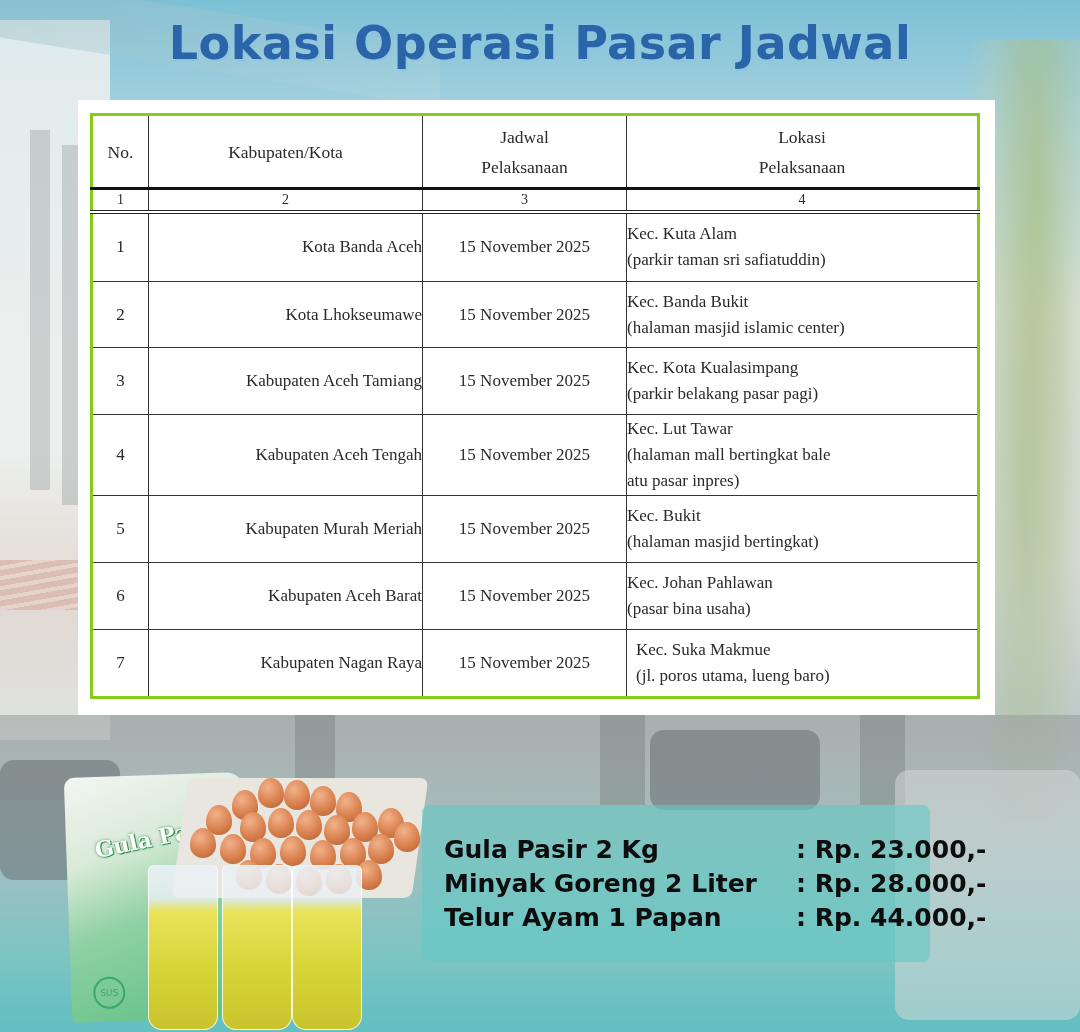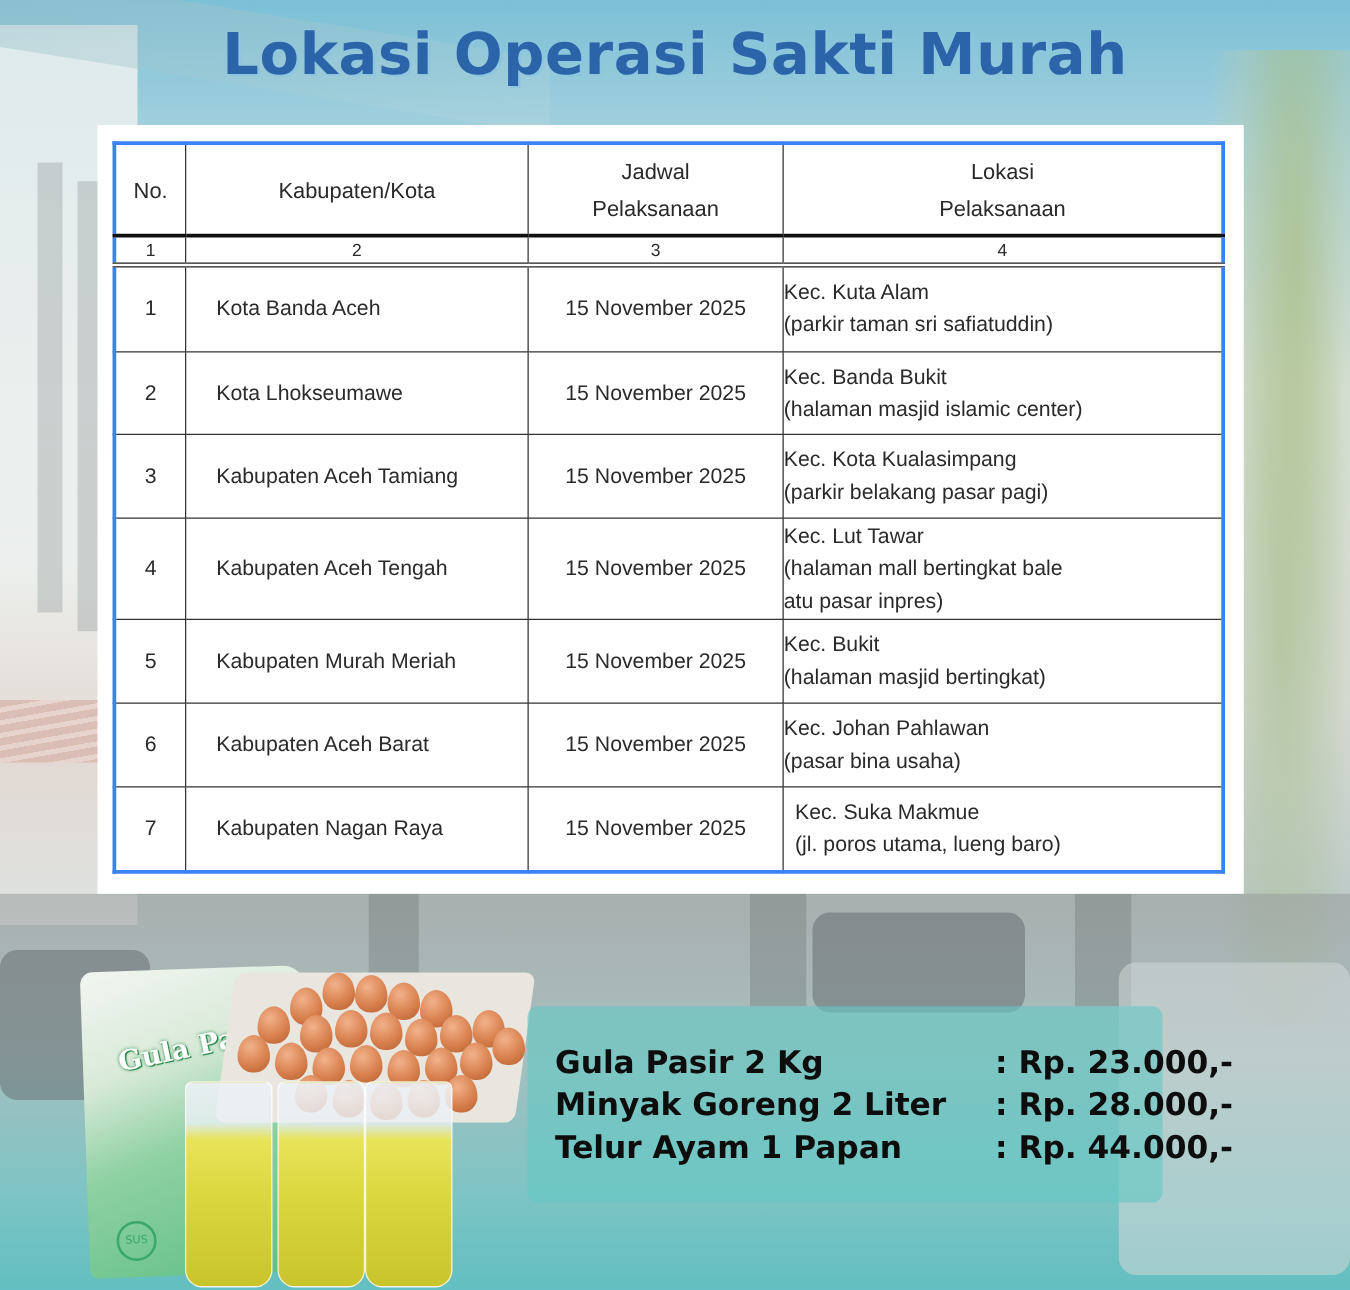--- a/index.html
+++ b/index.html
@@ -49,34 +49,34 @@
   }
 
   
   .card {
     position: absolute; left: 78px; top: 100px; width: 917px; height: 615px;
     background: #ffffff;
   }
   table.jadwal {
     position: absolute; left: 12px; top: 13px; width: 887px;
     border-collapse: collapse;
-    border: 3px solid #3b82f6;
-    font-family: Liberation Sans, sans-serif; font-size: 17px; color: #2a2a2a;
+    border: 3px solid #84cc16;
+    font-family: Liberation Serif, serif; font-size: 17px; color: #2a2a2a;
     table-layout: fixed;
   }
   table.jadwal td, table.jadwal th {
     border: 1.5px solid #333; font-weight: normal; vertical-align: middle;
   }
   table.jadwal th { text-align: center; line-height: 30px; font-size: 17.5px; }
   tr.head-row { height: 74px; }
   tr.head-row th { border-bottom: 3px solid #111; }
   tr.index-row { height: 23px; }
   tr.index-row td { text-align: center; font-size: 14px; line-height: 14px; border-bottom: 4px double #222; }
   tr.data-row td.no { text-align: center; }
-  tr.data-row td.kab { padding-left: 24px; white-space: nowrap; }
+  tr.data-row td.kab { padding-left: 24px; white-space: nowrap; text-align: right; }
   tr.data-row td.tgl { text-align: center; white-space: nowrap; }
   tr.data-row td.lok { line-height: 26px; }
   .lok-line { display: block; }
 
   
   .price-box {
     position: absolute; left: 422px; top: 805px; width: 508px; height: 157px;
     border-radius: 8px;
     background: rgba(100, 200, 195, 0.62);
   }
@@ -130,21 +130,21 @@
 <div class="bg-tiles"></div>
 <div class="bg-palm"></div>
 <div class="bg-street"></div>
 <div class="bg-pillar" style="left:295px;top:715px;width:40px;height:90px;"></div>
 <div class="bg-pillar" style="left:600px;top:715px;width:45px;height:90px;"></div>
 <div class="bg-pillar" style="left:860px;top:715px;width:45px;height:90px;"></div>
 <div class="bg-car" style="left:0px;top:760px;width:120px;height:120px;"></div>
 <div class="bg-car" style="left:650px;top:730px;width:170px;height:80px;"></div>
 <div class="bg-car" style="left:895px;top:770px;width:185px;height:250px;background:rgba(210,215,215,.55);"></div>
 
-<h1 class="title">Lokasi Operasi Sakti Murah</h1>
+<h1 class="title">Lokasi Operasi Pasar Jadwal</h1>
 
 <div class="card">
   <table class="jadwal">
     <colgroup>
       <col style="width:57px">
       <col style="width:274px">
       <col style="width:204px">
       <col style="width:352px">
     </colgroup>
     <tbody>

